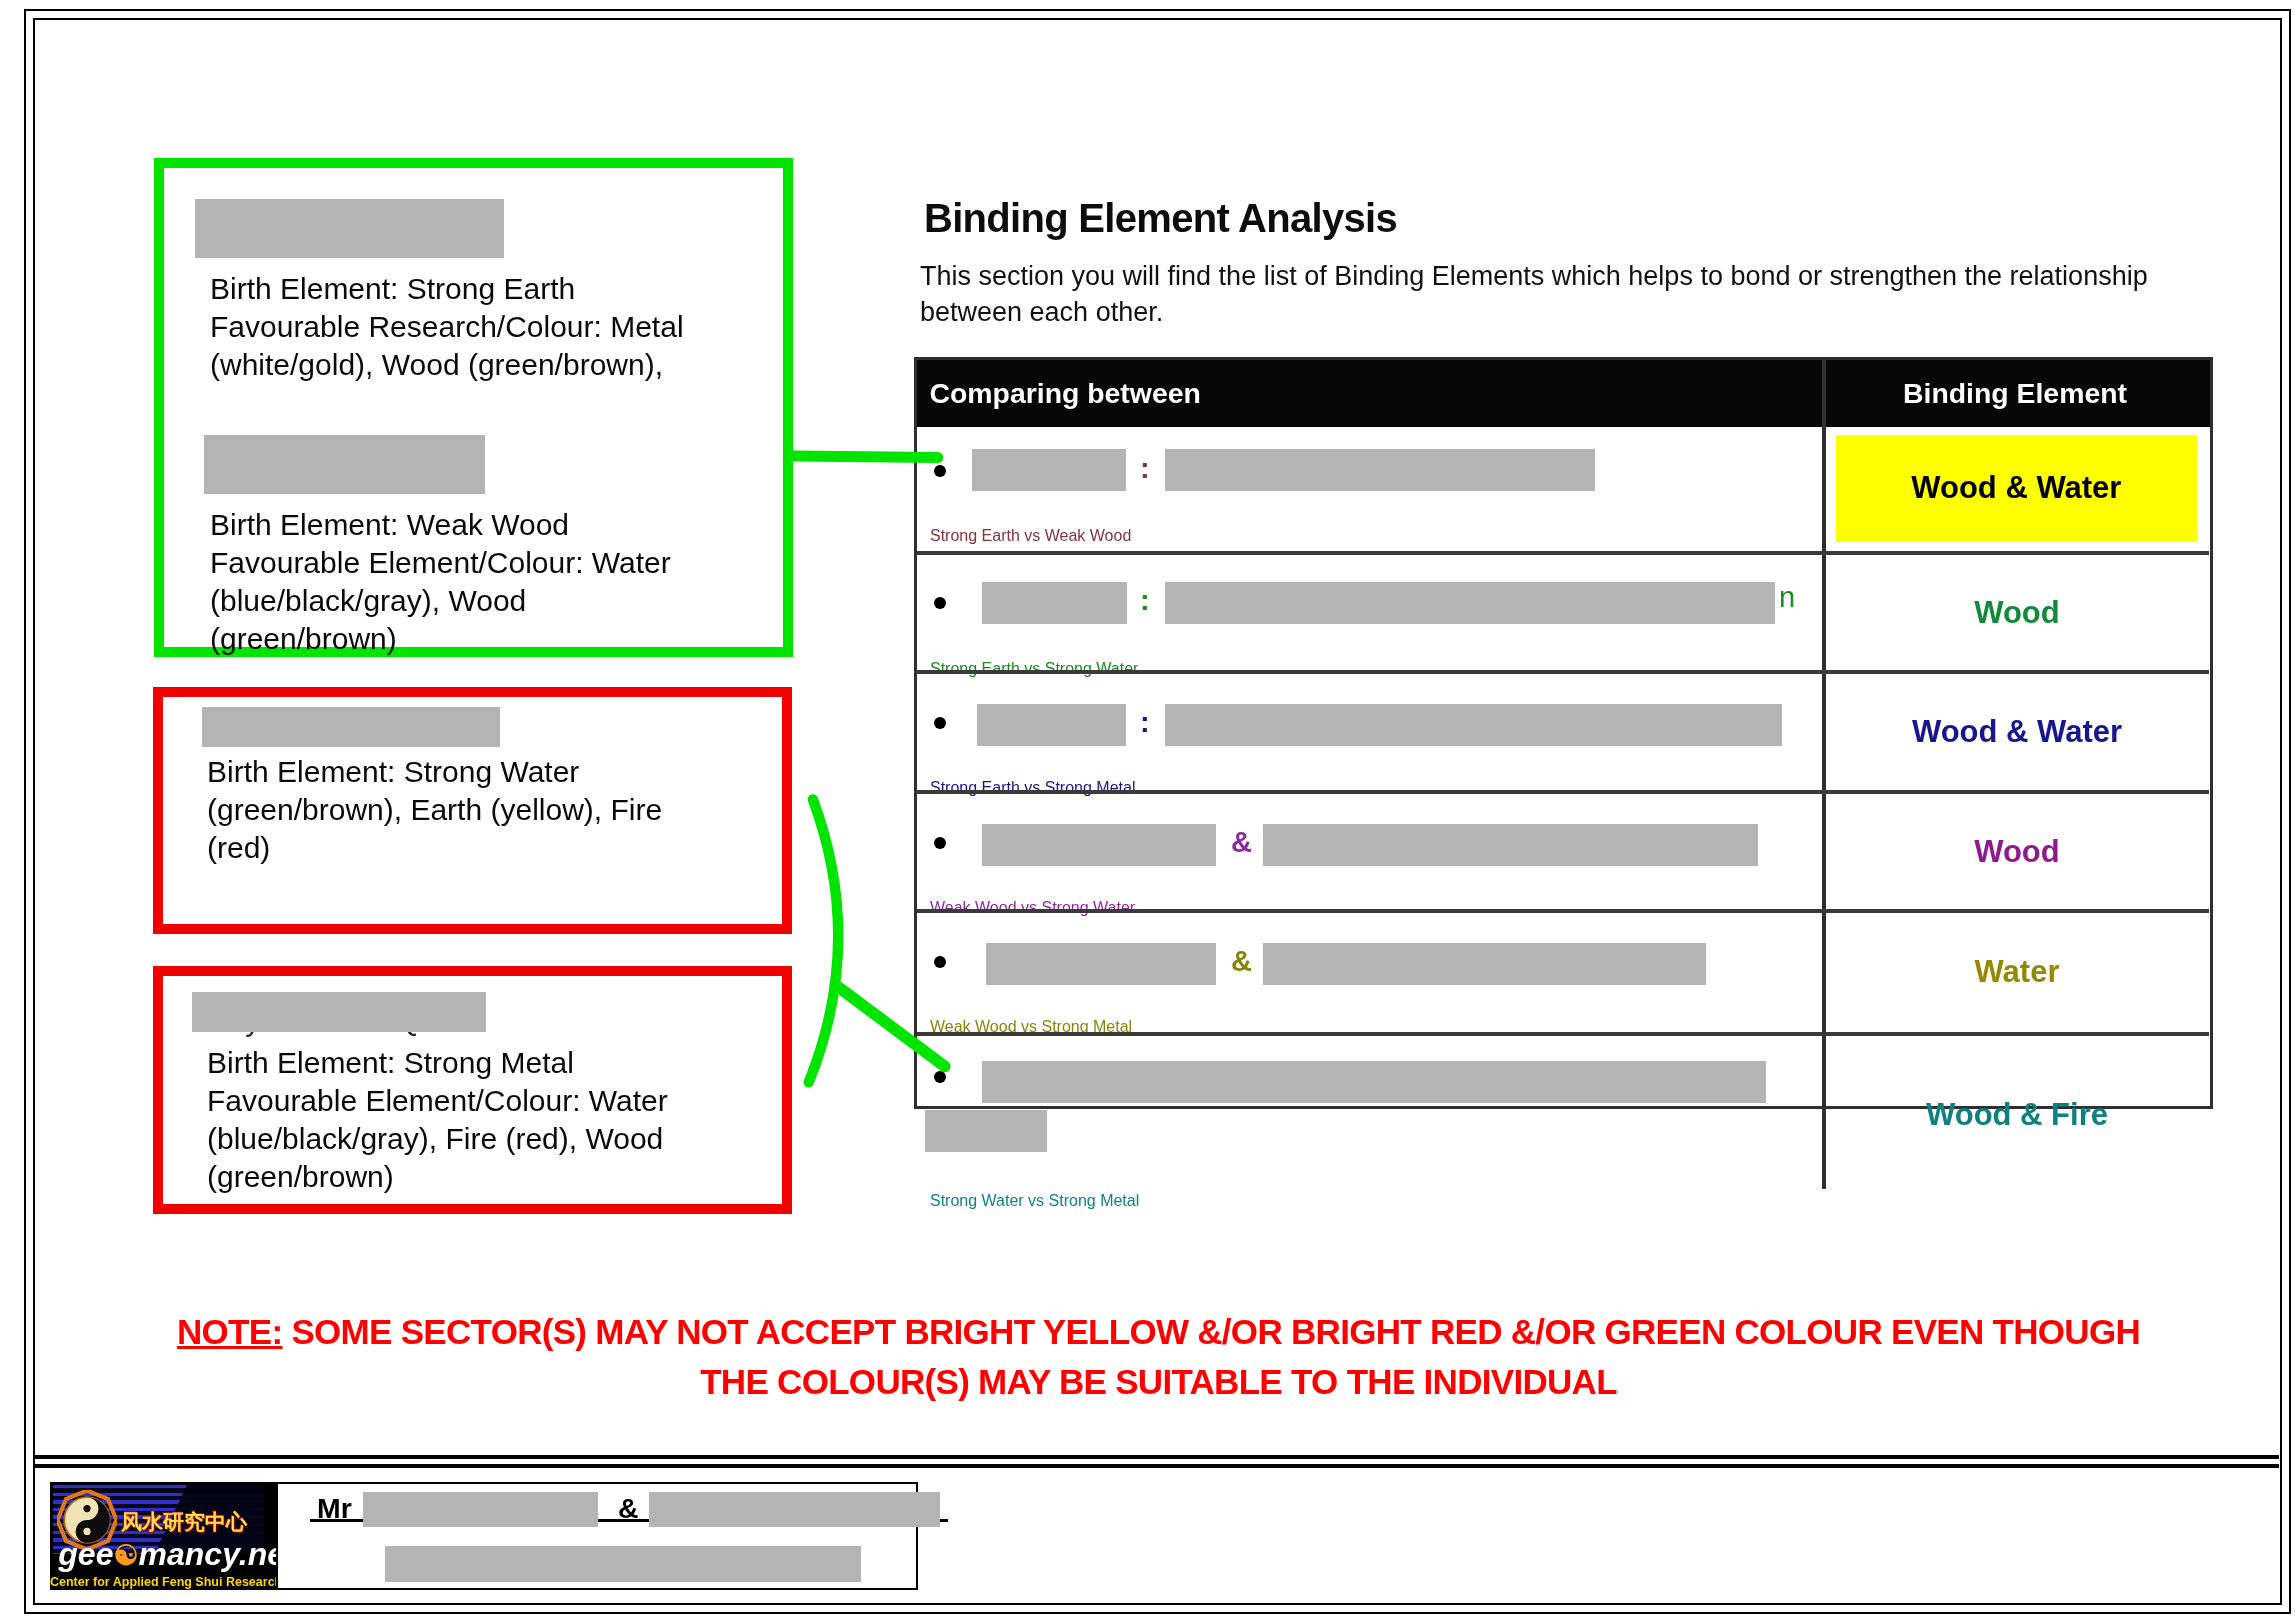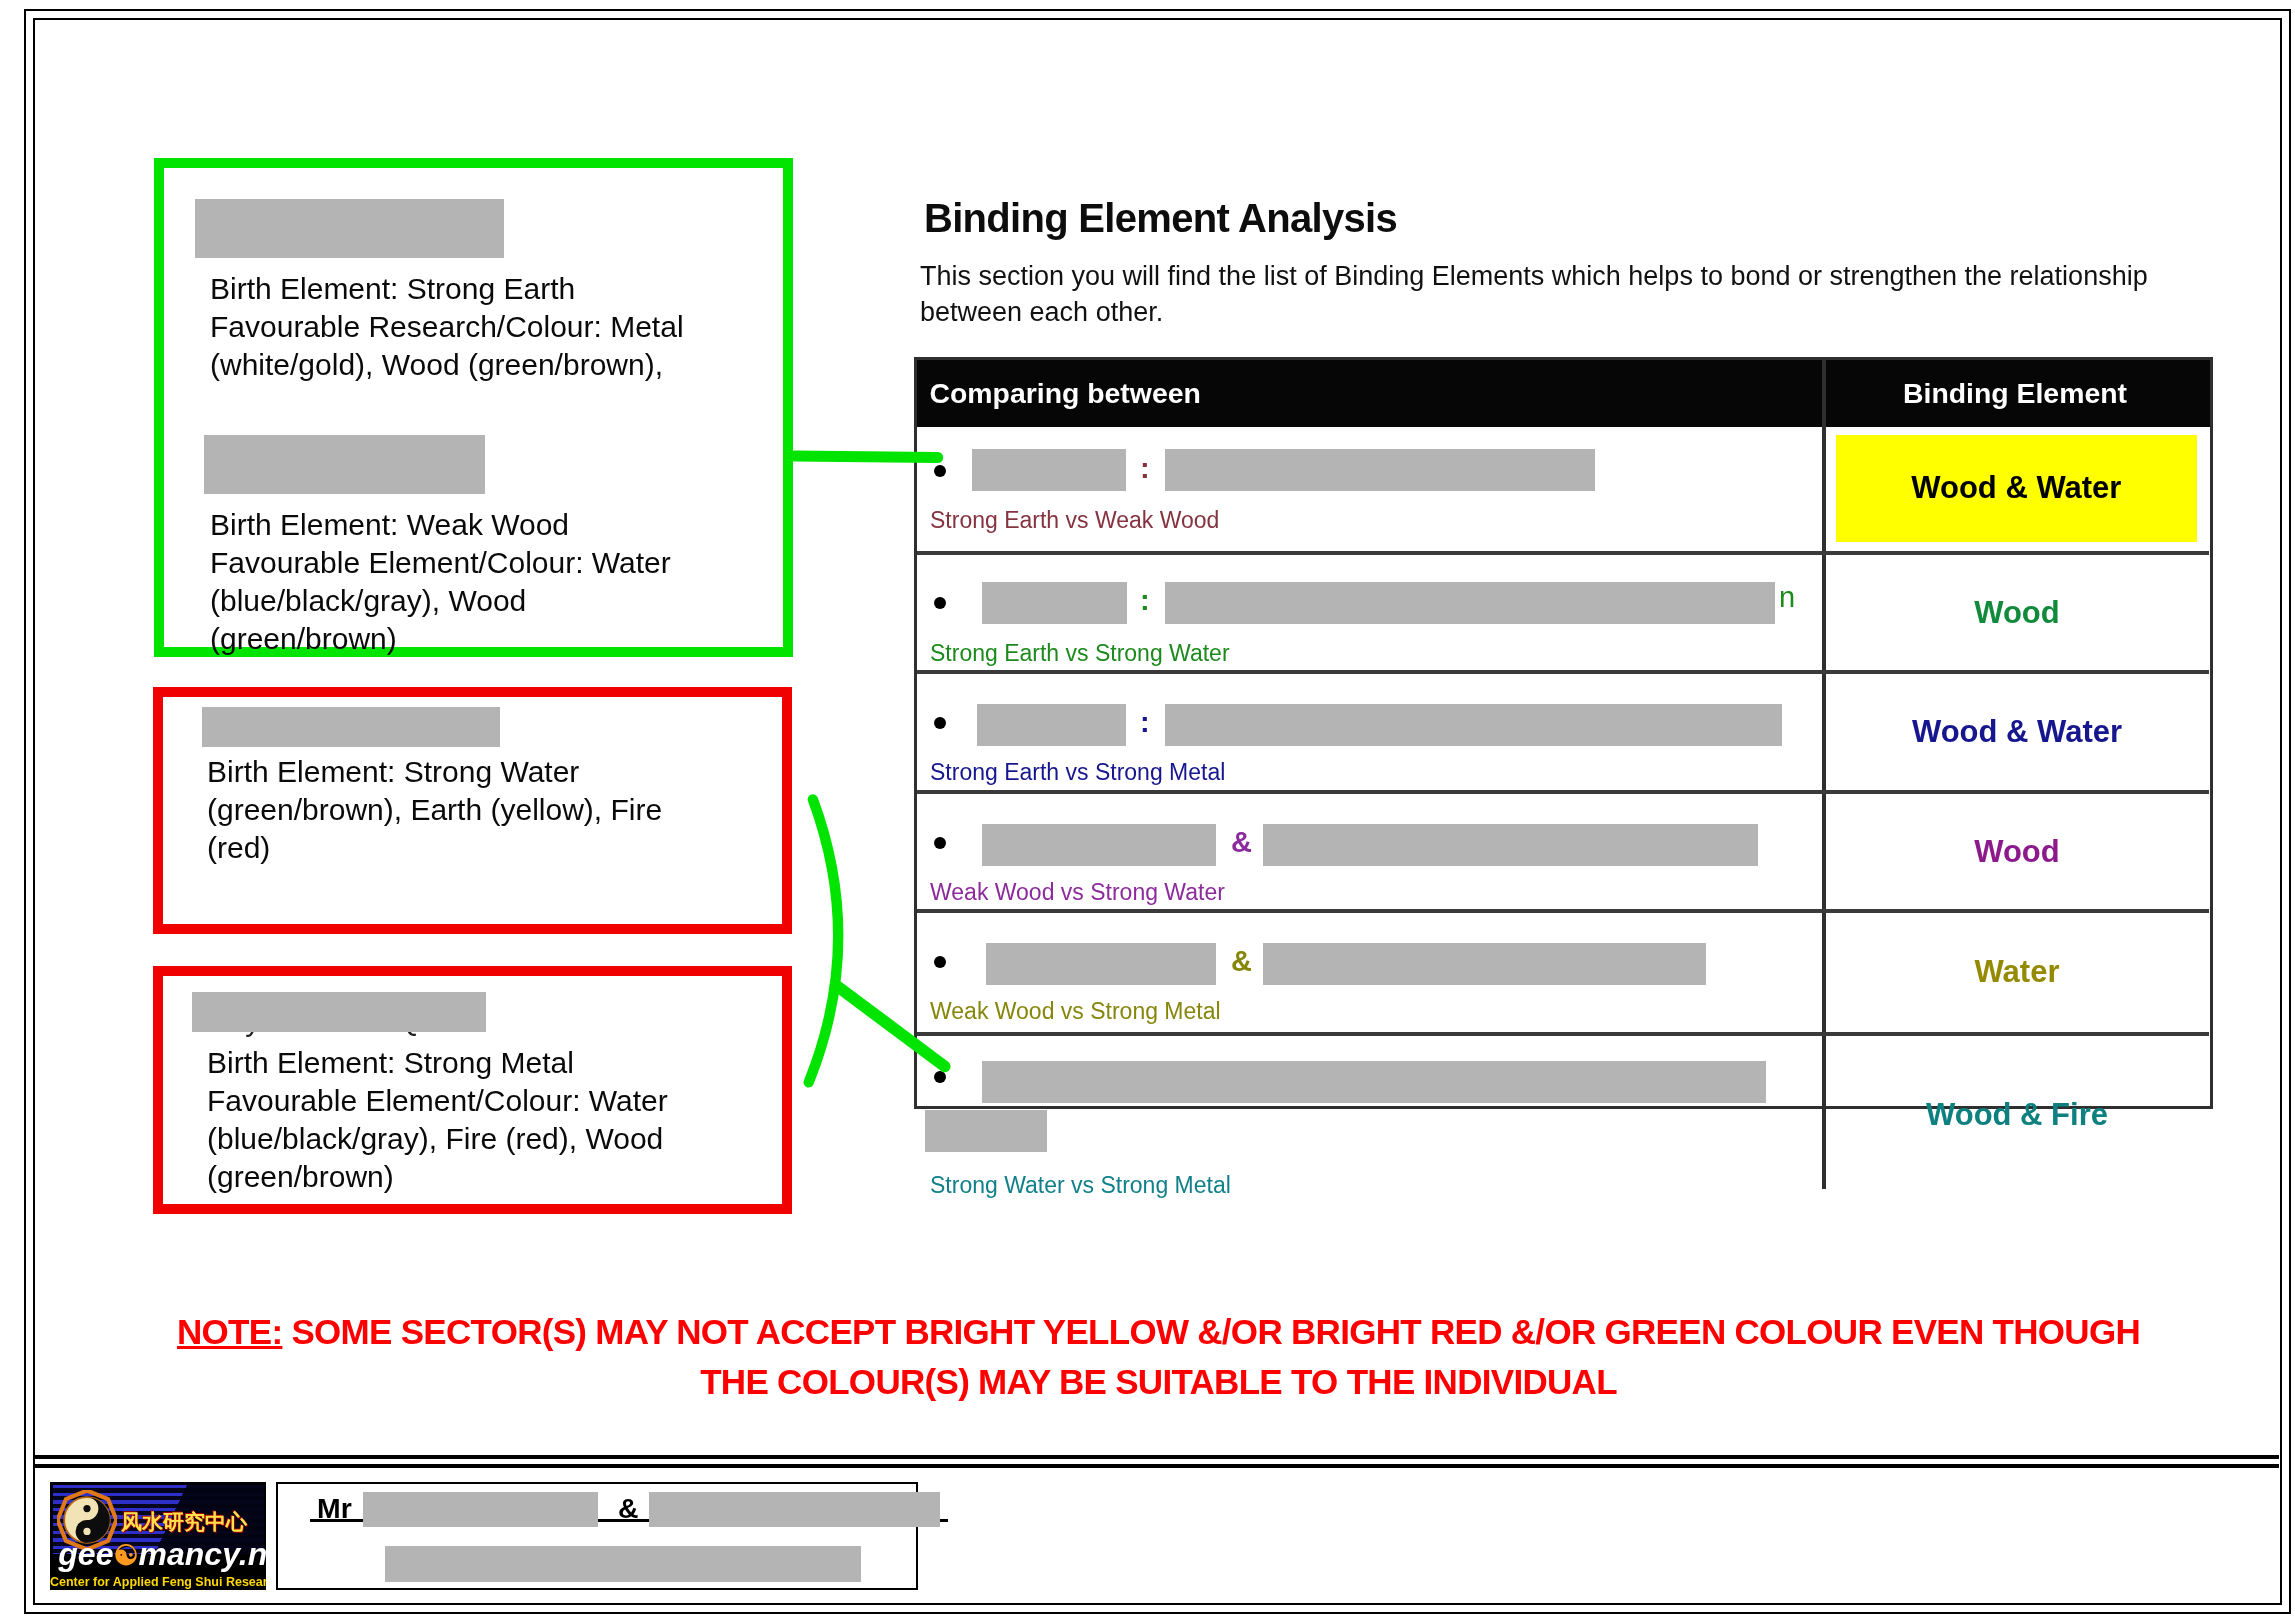--- a/index.html
+++ b/index.html
@@ -30,31 +30,31 @@
   .t-h-right{position:absolute;left:905px;top:0;width:386px;height:67px;display:flex;align-items:center;justify-content:center;
              font-size:28.4px;font-weight:bold;color:#fff;}
   .col-divider{position:absolute;left:905px;top:0;width:4.2px;height:829px;background:#2f2f2f;}
   .t-row{position:absolute;left:0;width:1292px;box-sizing:border-box;border-top:4.2px solid #3a3a3a;}
   .t-row.first{border-top:none;}
   .row-left{position:absolute;left:0;top:0;width:905px;height:100%;}
   .row-right{position:absolute;left:909px;top:0;width:382px;height:100%;display:flex;align-items:center;justify-content:center;}
   .bullet{position:absolute;width:11.8px;height:11.8px;border-radius:50%;background:#000;}
   .sep-glyph{position:absolute;font-size:29px;font-weight:bold;}
   .frag{position:absolute;font-size:29px;}
-  .subtitle{position:absolute;left:13px;font-size:23px;white-space:nowrap;}
+  .subtitle{position:absolute;left:13px;font-size:16px;white-space:nowrap;margin-top:20px;}
   .binding{font-size:31px;font-weight:bold;text-align:center;}
   .hl-block{position:absolute;left:9.7px;top:7.6px;right:11px;bottom:8.3px;display:flex;align-items:center;justify-content:center;}
   
   .note{left:90px;top:1307px;width:2137px;text-align:center;color:#ff0000;font-weight:bold;
         font-size:35px;line-height:50px;letter-spacing:-0.7px;}
   .note-label{text-decoration:underline;}
   
   .foot-sep1{left:33px;top:1455px;width:2246px;height:4.2px;background:#000;}
   .foot-sep2{left:33px;top:1464px;width:2246px;height:3.5px;background:#000;}
-  .logo{left:50px;top:1482px;width:216px;height:108px;background:#000;overflow:hidden;}
+  .logo{left:50px;top:1482px;width:216px;height:108px;background:#000;overflow:hidden;padding-left:16px;}
   .logo-stripes{position:absolute;left:2.8px;top:2.8px;width:211px;height:69px;
       background:repeating-linear-gradient(180deg,#2e2ec8 0 3.5px,#05051e 3.5px 7.6px);}
   .logo-diag{position:absolute;left:2.8px;top:2.8px;width:211px;height:69px;
       background:linear-gradient(115deg,rgba(0,0,0,0) 55%,rgba(2,2,18,0.95) 55%);}
   .logo-yy{position:absolute;left:7px;top:8.3px;width:60px;height:60px;}
   .logo-cn{position:absolute;left:71px;top:26px;font-size:21px;font-weight:bold;color:#ffe24a;
       text-shadow:0.7px 0.7px 0 #a00,-0.7px -0.7px 0 #a00;white-space:nowrap;}
   .logo-brand{position:absolute;left:8.3px;top:54px;font-size:32px;font-weight:bold;font-style:italic;color:#ffffff;
       text-shadow:1.4px 1.4px 0 #000;white-space:nowrap;}
   .logo-brand .yy-o{color:#ff9a1e;font-style:normal;font-size:28px;}

